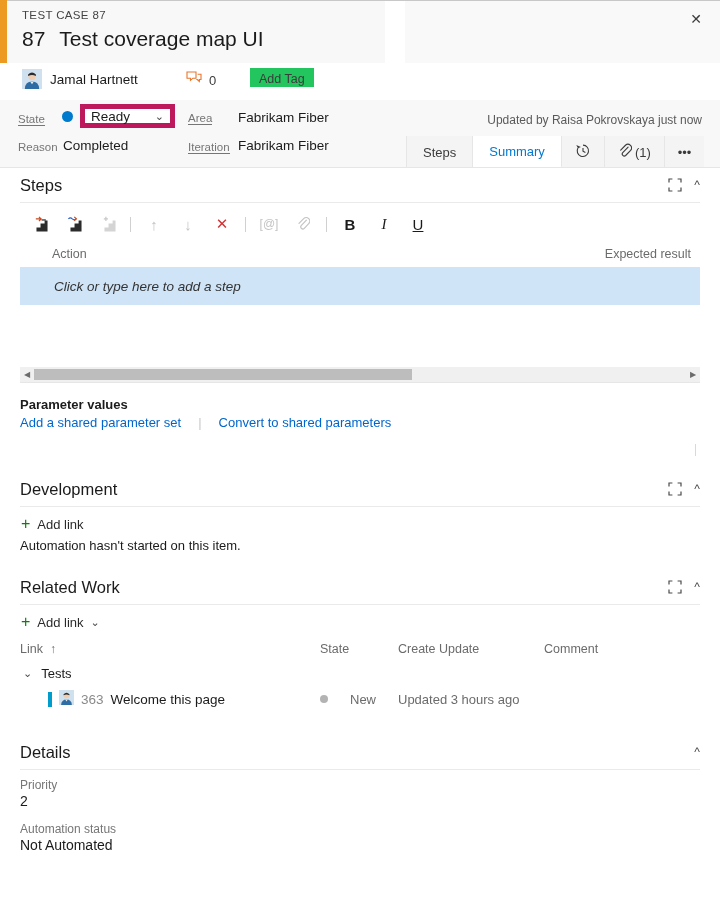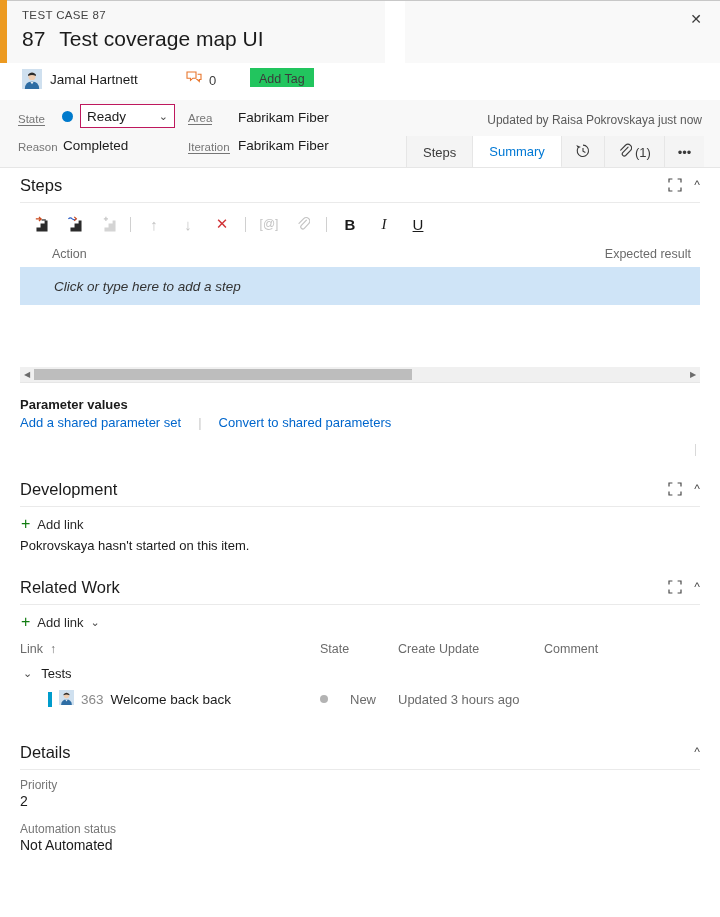--- a/index.html
+++ b/index.html
@@ -87,21 +87,21 @@
   .field-label u { text-decoration: none; border-bottom:1px solid #767676; }
   .field-value { position:absolute; font-size:13.5px; color:#1b1b1b; }
 
   .state-label { left:18px; top:113px; }
   .state-dot {
     position:absolute; left:62px; top:111px; width:11px; height:11px;
     border-radius:50%; background:#007acc;
   }
   .state-select {
     position:absolute; left:80px; top:104px; width:95px; height:24px;
-    background:#fff; border:1px solid #be185d; display:flex; align-items:center;
+    background:#fff; border:5px solid #be185d; display:flex; align-items:center;
     padding:0 6px; font-size:13.5px; color:#1b1b1b; cursor:pointer;
   }
   .state-select .chev { margin-left:auto; color:#4a4a4a; font-size:11px; }
 
   .reason-label { left:18px; top:141px; }
   .reason-value { left:63px; top:138px; }
   .area-label { left:188px; top:112px; }
   .area-value { left:238px; top:110px; }
   .iteration-label { left:188px; top:141px; }
   .iteration-value { left:238px; top:138px; }
@@ -427,21 +427,21 @@
         </span>
         <span class="chevron-up">^</span>
       </span>
     </div>
     <div class="section-rule"></div>
 
     <div class="addlink-row">
       <span class="plus">+</span>
       <span>Add link</span>
     </div>
-    <div class="dev-text">Pokrovskaya hasn't started on this item.</div>
+    <div class="dev-text">Automation hasn't started on this item.</div>
 
     <div style="height:17px;"></div>
 
     <div class="section-head">
       <span class="section-title">Related Work</span>
       <span class="sec-actions">
         <span class="expand-icon">
           <svg width="14" height="14" viewBox="0 0 14 14">
             <path d="M1 4.4 V1 H4.4 M9.6 1 H13 V4.4 M13 9.6 V13 H9.6 M4.4 13 H1 V9.6" fill="none" stroke="#4a4a4a" stroke-width="1.2"></path>
           </svg>
@@ -478,21 +478,21 @@
         <span>
           <svg width="15" height="15" viewBox="0 0 20 20">
             <rect width="20" height="20" fill="#cfe0ef"></rect>
             <circle cx="10" cy="7.4" r="3.6" fill="#f0cdb0"></circle>
             <path d="M6.1 5.6 Q10 1.6 13.9 5.6 L13.9 7.0 Q10 5.2 6.1 7.0 Z" fill="#2c2c2c"></path>
             <path d="M2.8 20 Q3.2 12.6 10 12.6 Q16.8 12.6 17.2 20 Z" fill="#2e6da4"></path>
             <path d="M8.3 12.8 L10 15.2 L11.7 12.8 Z" fill="#e8eef4"></path>
           </svg>
         </span>
         <span class="wi-id">363</span>
-        <span class="wi-title">Welcome back back</span>
+        <span class="wi-title">Welcome this page</span>
       </span>
       <span class="c-state">
         <span class="state-dot-sm"></span>
         <span>New</span>
       </span>
       <span class="c-update">Updated 3 hours ago</span>
       <span style="flex:1;"></span>
     </div>
 
     <div style="height:20px;"></div>

